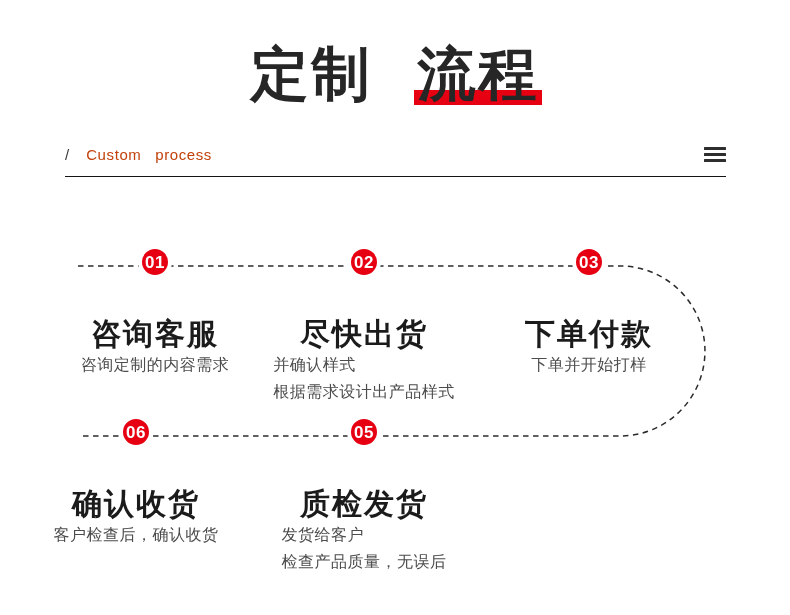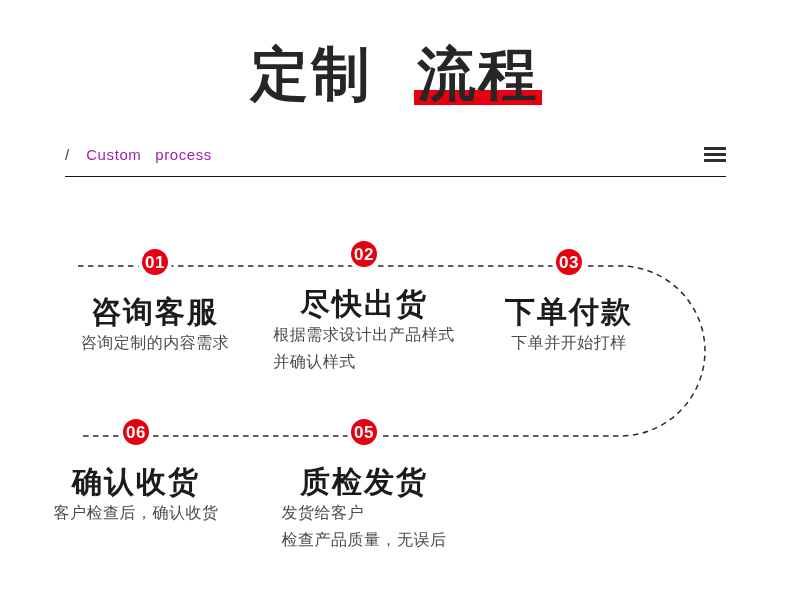--- a/index.html
+++ b/index.html
@@ -38,21 +38,21 @@
   }
   .subtitle-row{
     position:absolute;left:65px;right:64px;top:143px;height:22px;
     display:flex;align-items:center;
   }
   .subtitle-slash{
     font-size:15px;color:#3a3a3a;
   }
   .subtitle-text{
     margin-left:17px;
-    font-size:15px;color:#a21caf;
+    font-size:15px;color:#c2410c;
     letter-spacing:0.6px;word-spacing:9px;
   }
   .menu-icon{
     margin-left:auto;
     width:22px;height:15px;
     display:flex;flex-direction:column;justify-content:space-between;
   }
   .menu-icon i{
     display:block;height:3px;width:100%;background:#2e2e2e;border-radius:0.5px;
   }
@@ -79,33 +79,33 @@
     text-align:left;
   }
   .step-badge{
     width:34px;height:34px;border-radius:50%;
     background:var(--red);border:4px solid #ffffff;
     color:#fff;font-size:17px;font-weight:bold;letter-spacing:0.5px;
     display:flex;align-items:center;justify-content:center;
     line-height:1;
   }
   .step-title{
-    margin-top:16px;
+    margin-top:38px;
     font-size:30px;line-height:34px;font-weight:bold;
     color:var(--ink);letter-spacing:2px;
   }
   .step-desc{
     margin-top:0;
     font-size:16px;line-height:27px;color:var(--gray);
     letter-spacing:0.5px;
   }
   
   .s1{left:155px;top:245px;}
-  .s2{left:364px;top:237px;}
-  .s3{left:569px;top:245px;}
+  .s2{left:364px;top:245px;}
+  .s3{left:589px;top:245px;}
   .s4{left:567px;top:415px;}
   .s5{left:364px;top:415px;}
   .s6{left:136px;top:415px;}
 </style>
 </head>
 <body>
 
 <div class="page">
 
   <h1 class="main-title"><span>定制</span><span class="title-highlight">流程</span></h1>
@@ -131,22 +131,22 @@
     <div class="step-title">咨询客服</div>
     <div class="step-desc">
       <div>咨询定制的内容需求</div>
     </div>
   </div>
 
   <div class="step s2">
     <div class="step-badge">02</div>
     <div class="step-title">尽快出货</div>
     <div class="step-desc">
+      <div>并确认样式</div>
       <div>根据需求设计出产品样式</div>
-      <div>并确认样式</div>
     </div>
   </div>
 
   <div class="step s3">
     <div class="step-badge">03</div>
     <div class="step-title">下单付款</div>
     <div class="step-desc">
       <div>下单并开始打样</div>
     </div>
   </div>

